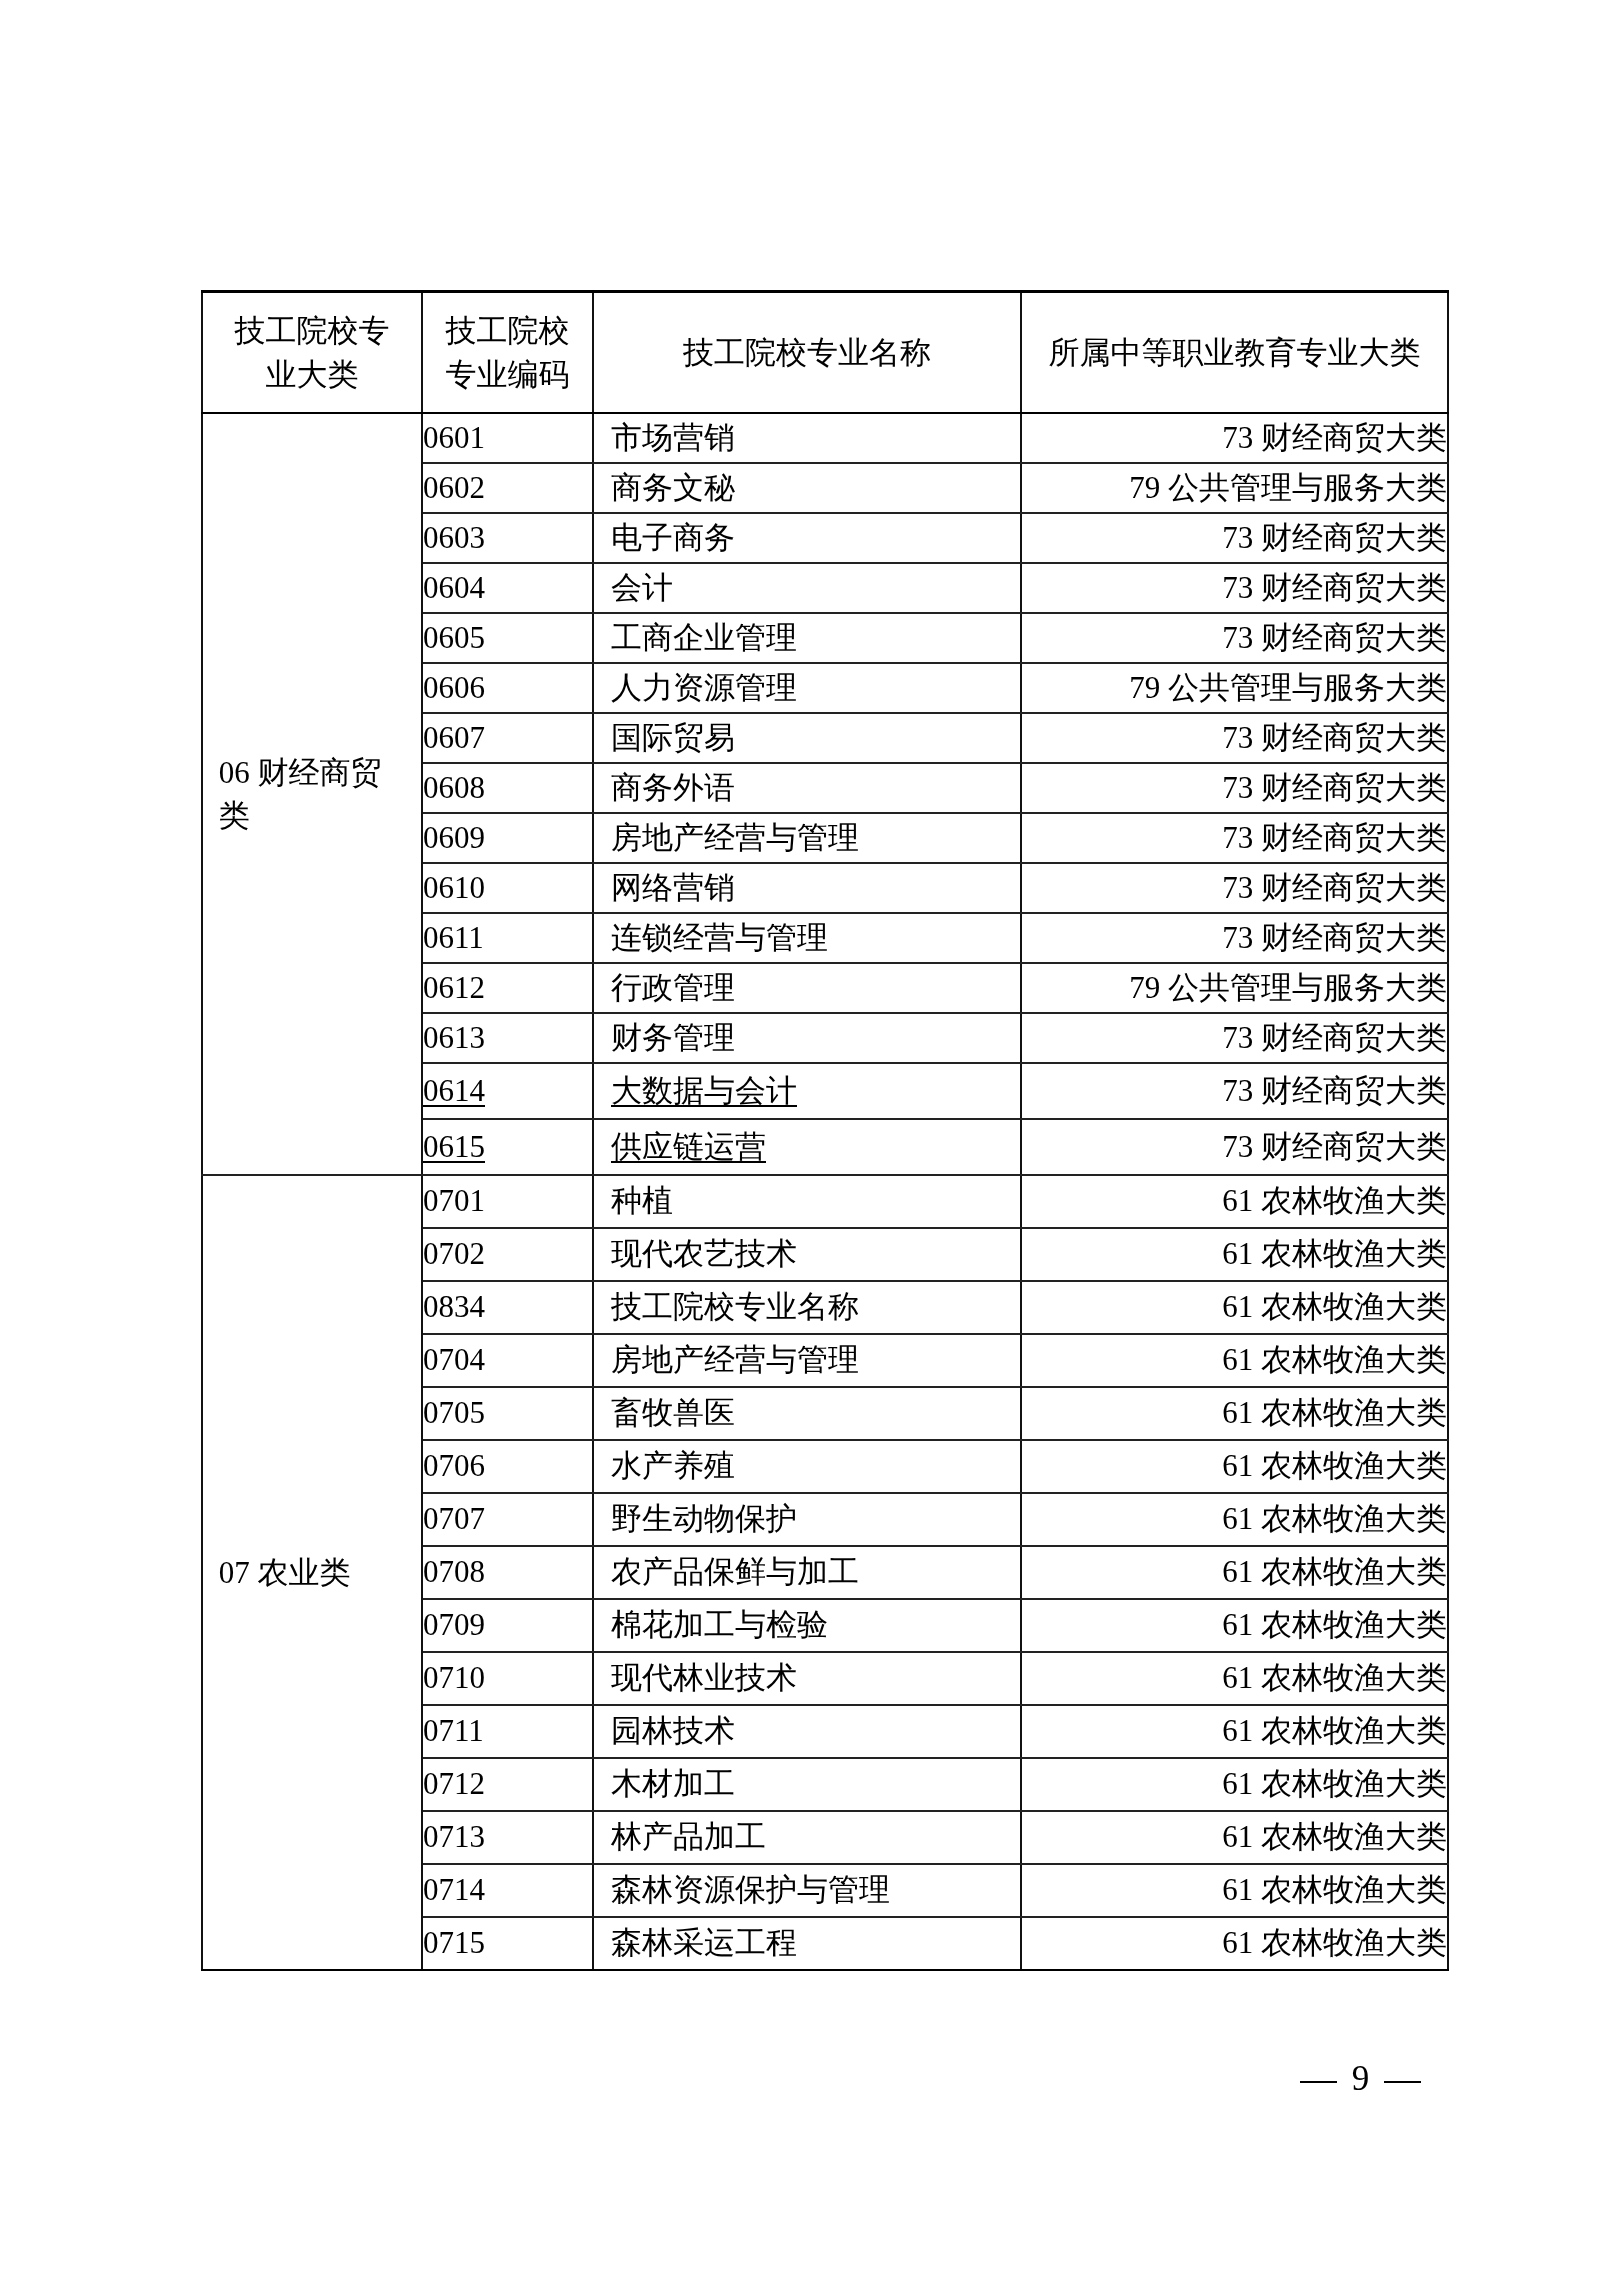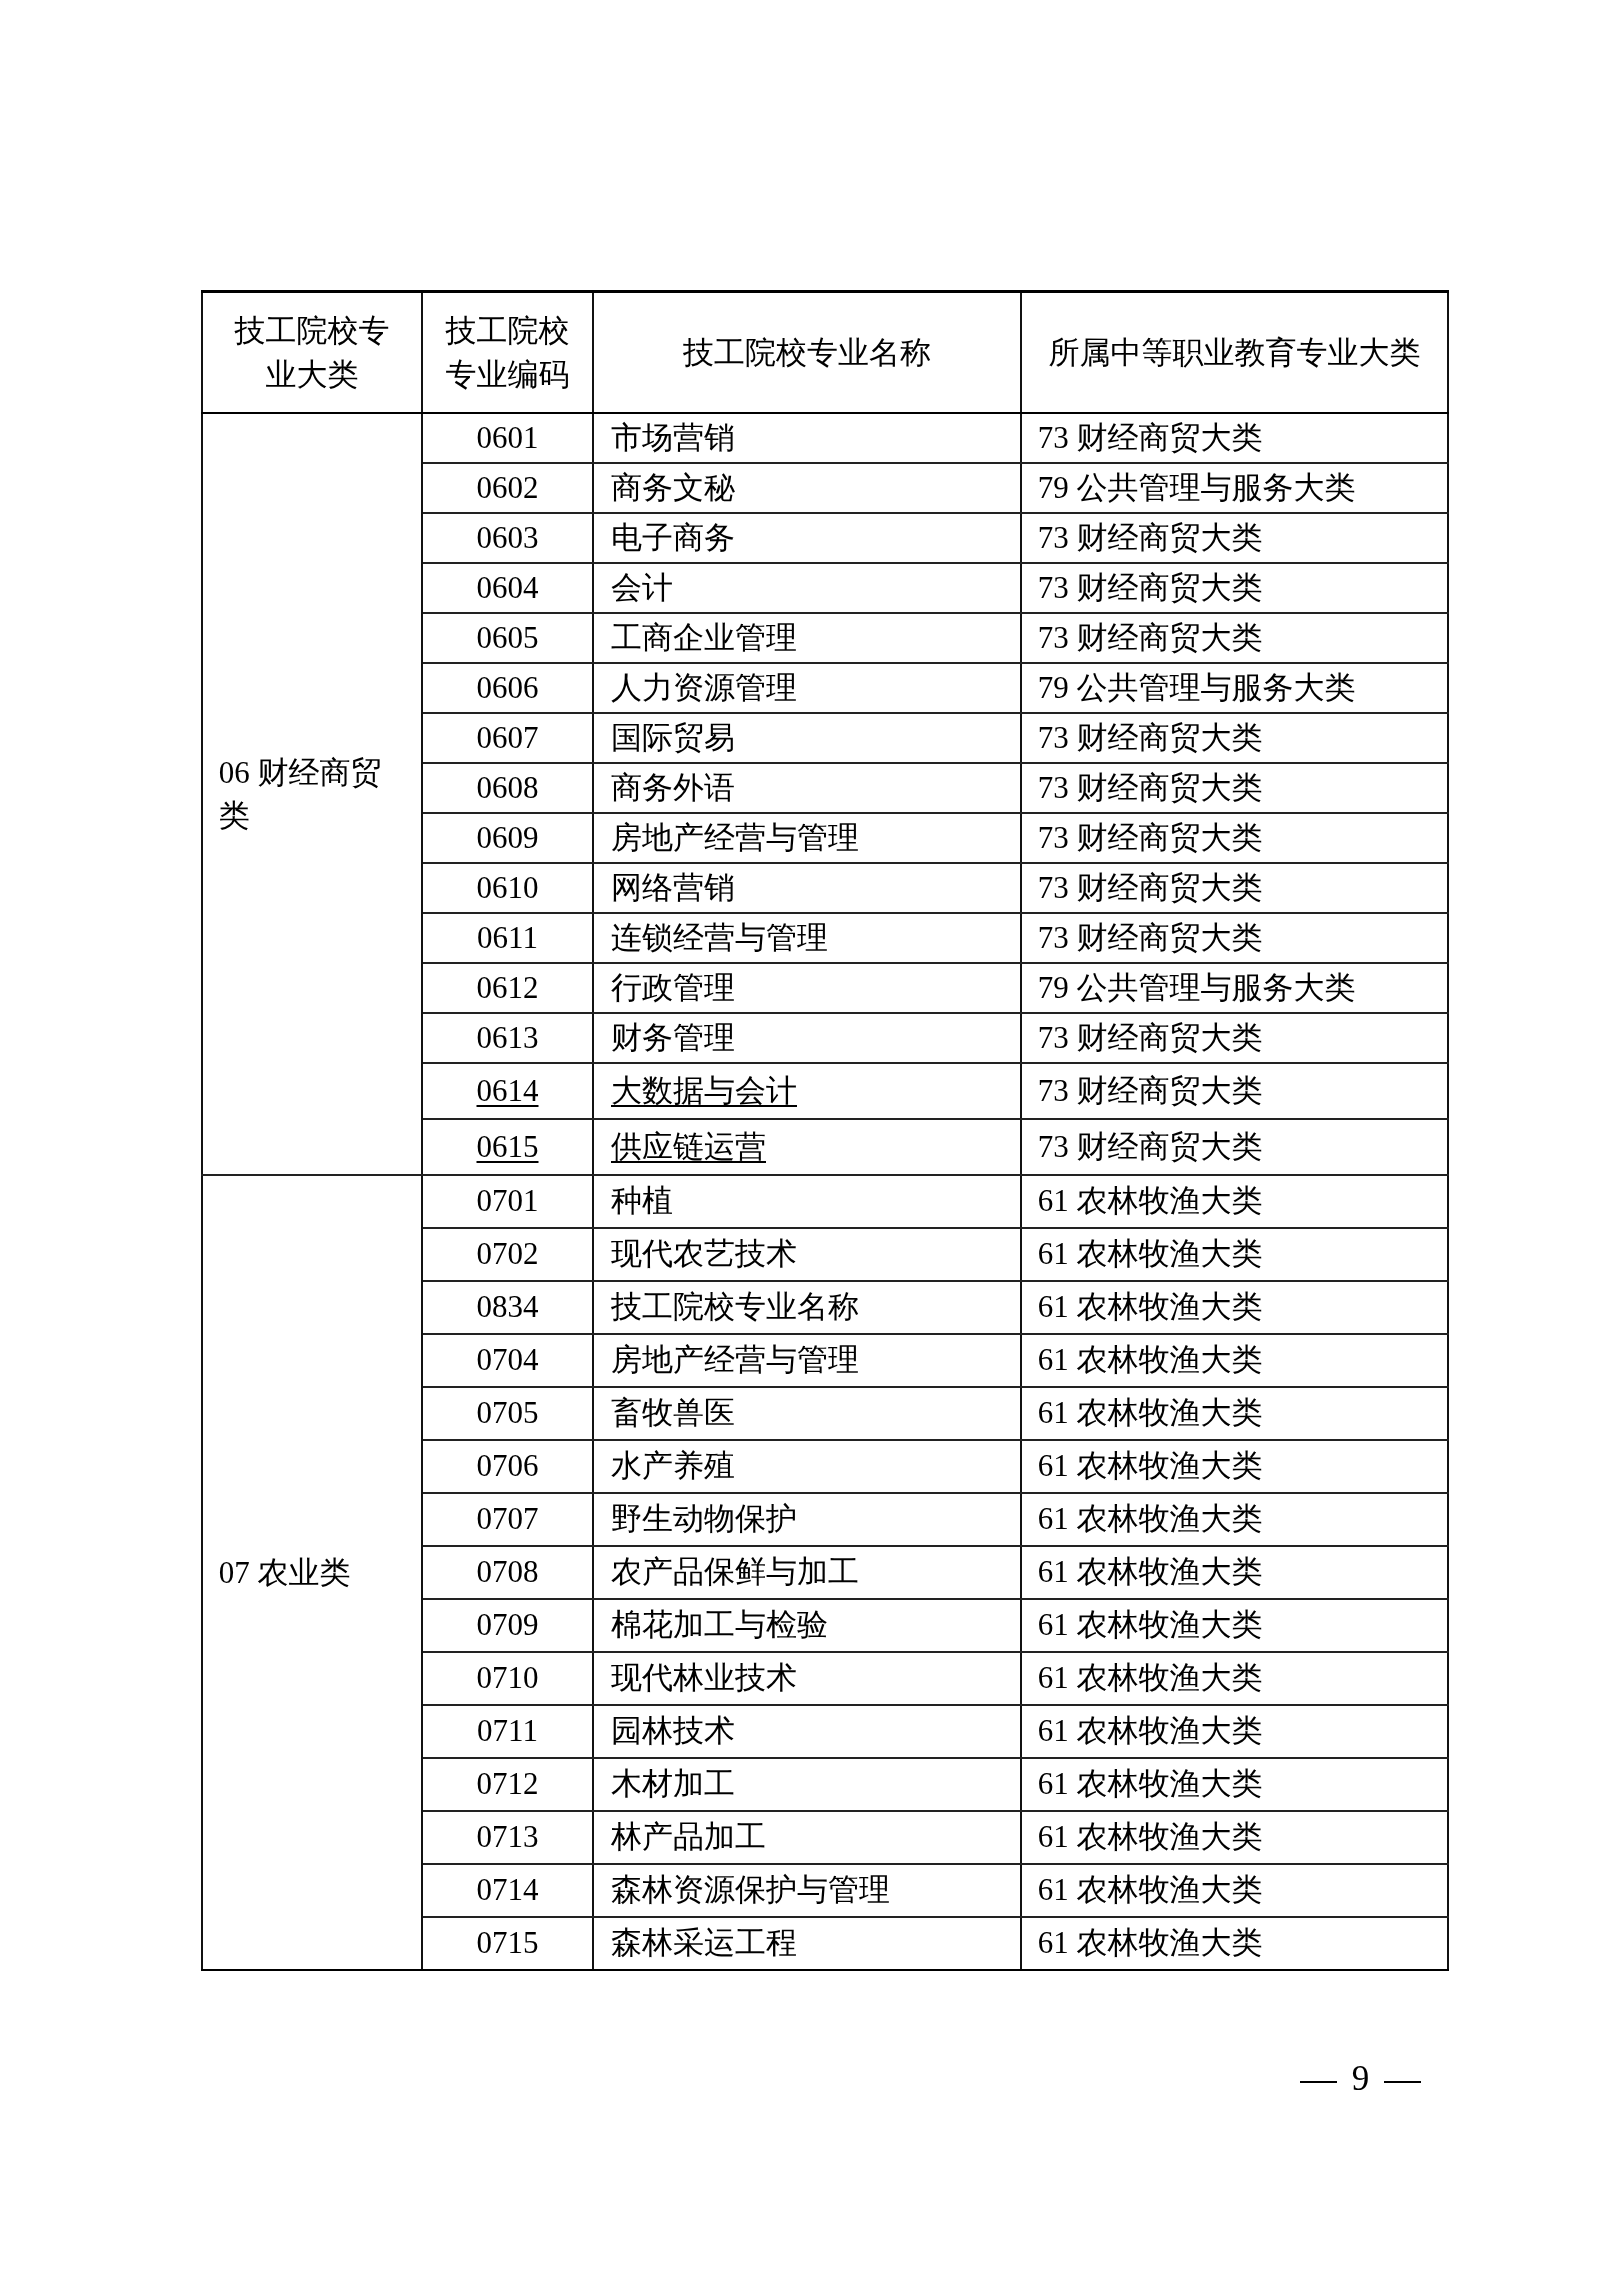--- a/index.html
+++ b/index.html
@@ -65,29 +65,29 @@
     table.majors tbody tr.row.tall { height: 56px; }
     table.majors tbody tr.row.g07 { height: 53px; }
 
     td.group {
       text-align: left;
       white-space: normal !important;
       line-height: 1.4;
       padding: 0 15.7px !important;
     }
     td.code {
-      text-align: center;
+      text-align: left;
       border-radius: 13px;
     }
     td.name {
       text-align: left;
       padding-left: 17px !important;
     }
     td.cat {
-      text-align: left;
+      text-align: right;
       padding-left: 15.7px !important;
       margin-left: 8px;
     }
     .ul {
       text-decoration: underline;
       text-decoration-thickness: 2px;
       text-underline-offset: 3.9px;
     }
     table.majors tbody tr.group-start td {
       border-top: 2.6px solid #000;

